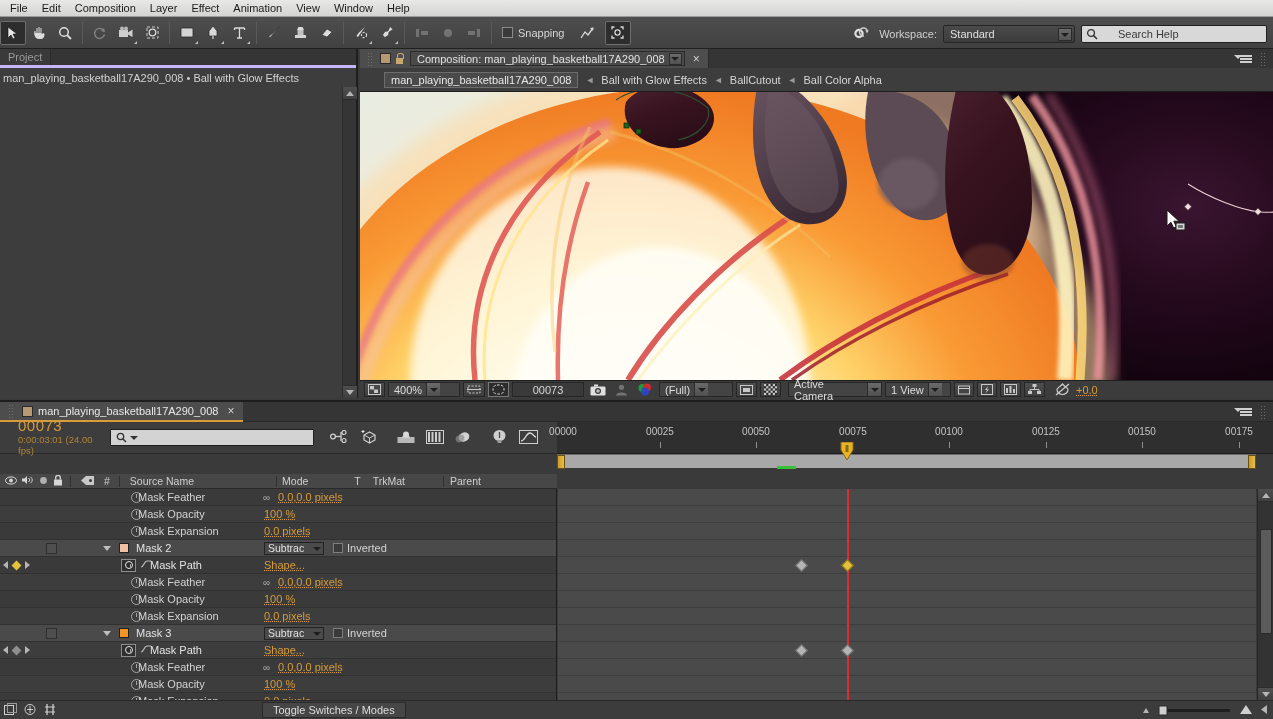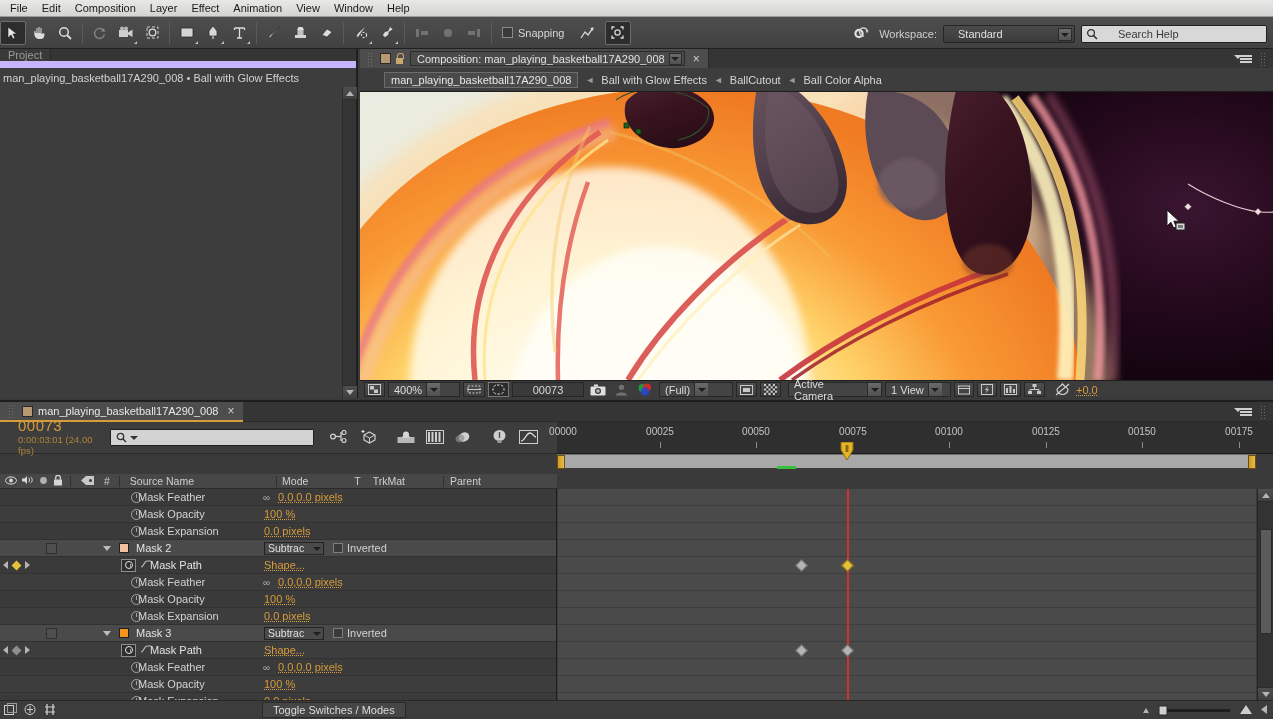--- a/index.html
+++ b/index.html
@@ -42,39 +42,39 @@
   .tbtn .corner { position:absolute; right:2px; bottom:1px; width:0;height:0;
     border-left:3px solid transparent; border-bottom:3px solid #c0c0c0; }
   .snapwrap { display:flex; align-items:center; gap:5px; margin-left:6px; }
   .chk { width:11px; height:11px; background:#3a3a3a; border:1px solid #8a8a8a; }
   .snaplabel { color:#d6d6d6; font-size:11px; }
   .wsarea { position:absolute; right:6px; top:8px; display:flex; align-items:center; gap:6px; }
   .wslabel { color:#cfcfcf; font-size:11px; }
   .wsselect {
     width:132px; height:18px; background:linear-gradient(to bottom,#4a4a4a,#3c3c3c);
     border:1px solid #252525; border-radius:2px; color:#e0e0e0; font-size:11px;
-    display:flex; align-items:center; padding-left:14px; position:relative;
+    display:flex; align-items:center; padding-left:6px; position:relative;
   }
   .wsselect .arrow { position:absolute; right:2px; top:2px; width:14px; height:13px;
     background:linear-gradient(to bottom,#6a6a6a,#545454); border:1px solid #2a2a2a;
     display:flex; align-items:center; justify-content:center; }
   .caret { width:0;height:0;border-left:4px solid transparent;border-right:4px solid transparent;border-top:4px solid #1e1e1e;}
   .searchhelp {
     width:186px; height:18px; background:#d8d8d8; border:1px solid #1f1f1f; border-radius:2px;
     display:flex; align-items:center; padding-left:4px; gap:20px; color:#3a3a3a; font-size:11px;
   }
 
   
   .leftpanel {
     position:absolute; left:0; top:49px; width:358px; height:349px;
     background:#3d3d3d; border-right:2px solid #1e1e1e;
   }
   .panel-tabrow {
     height:19px; background:#353535; display:flex; align-items:stretch;
-    border-bottom:7px solid #c4b5fd;
+    border-bottom:3px solid #c4b5fd;
   }
   .ptab {
     display:flex; align-items:center; padding:0 8px; font-size:11px; color:#9a9a9a;
     background:#3a3a3a; border-right:1px solid #2a2a2a;
   }
   .ptab.active { background:#4d4d4d; color:#e2e2e2; }
   .gripdots { width:6px; height:14px;
     background-image:radial-gradient(#777 0.5px, transparent 0.6px);
     background-size:3px 3px; margin:0 3px; opacity:.8;}
   .sqicon { width:11px;height:11px;background:#b89a72;border:1px solid #2a2a2a;}

